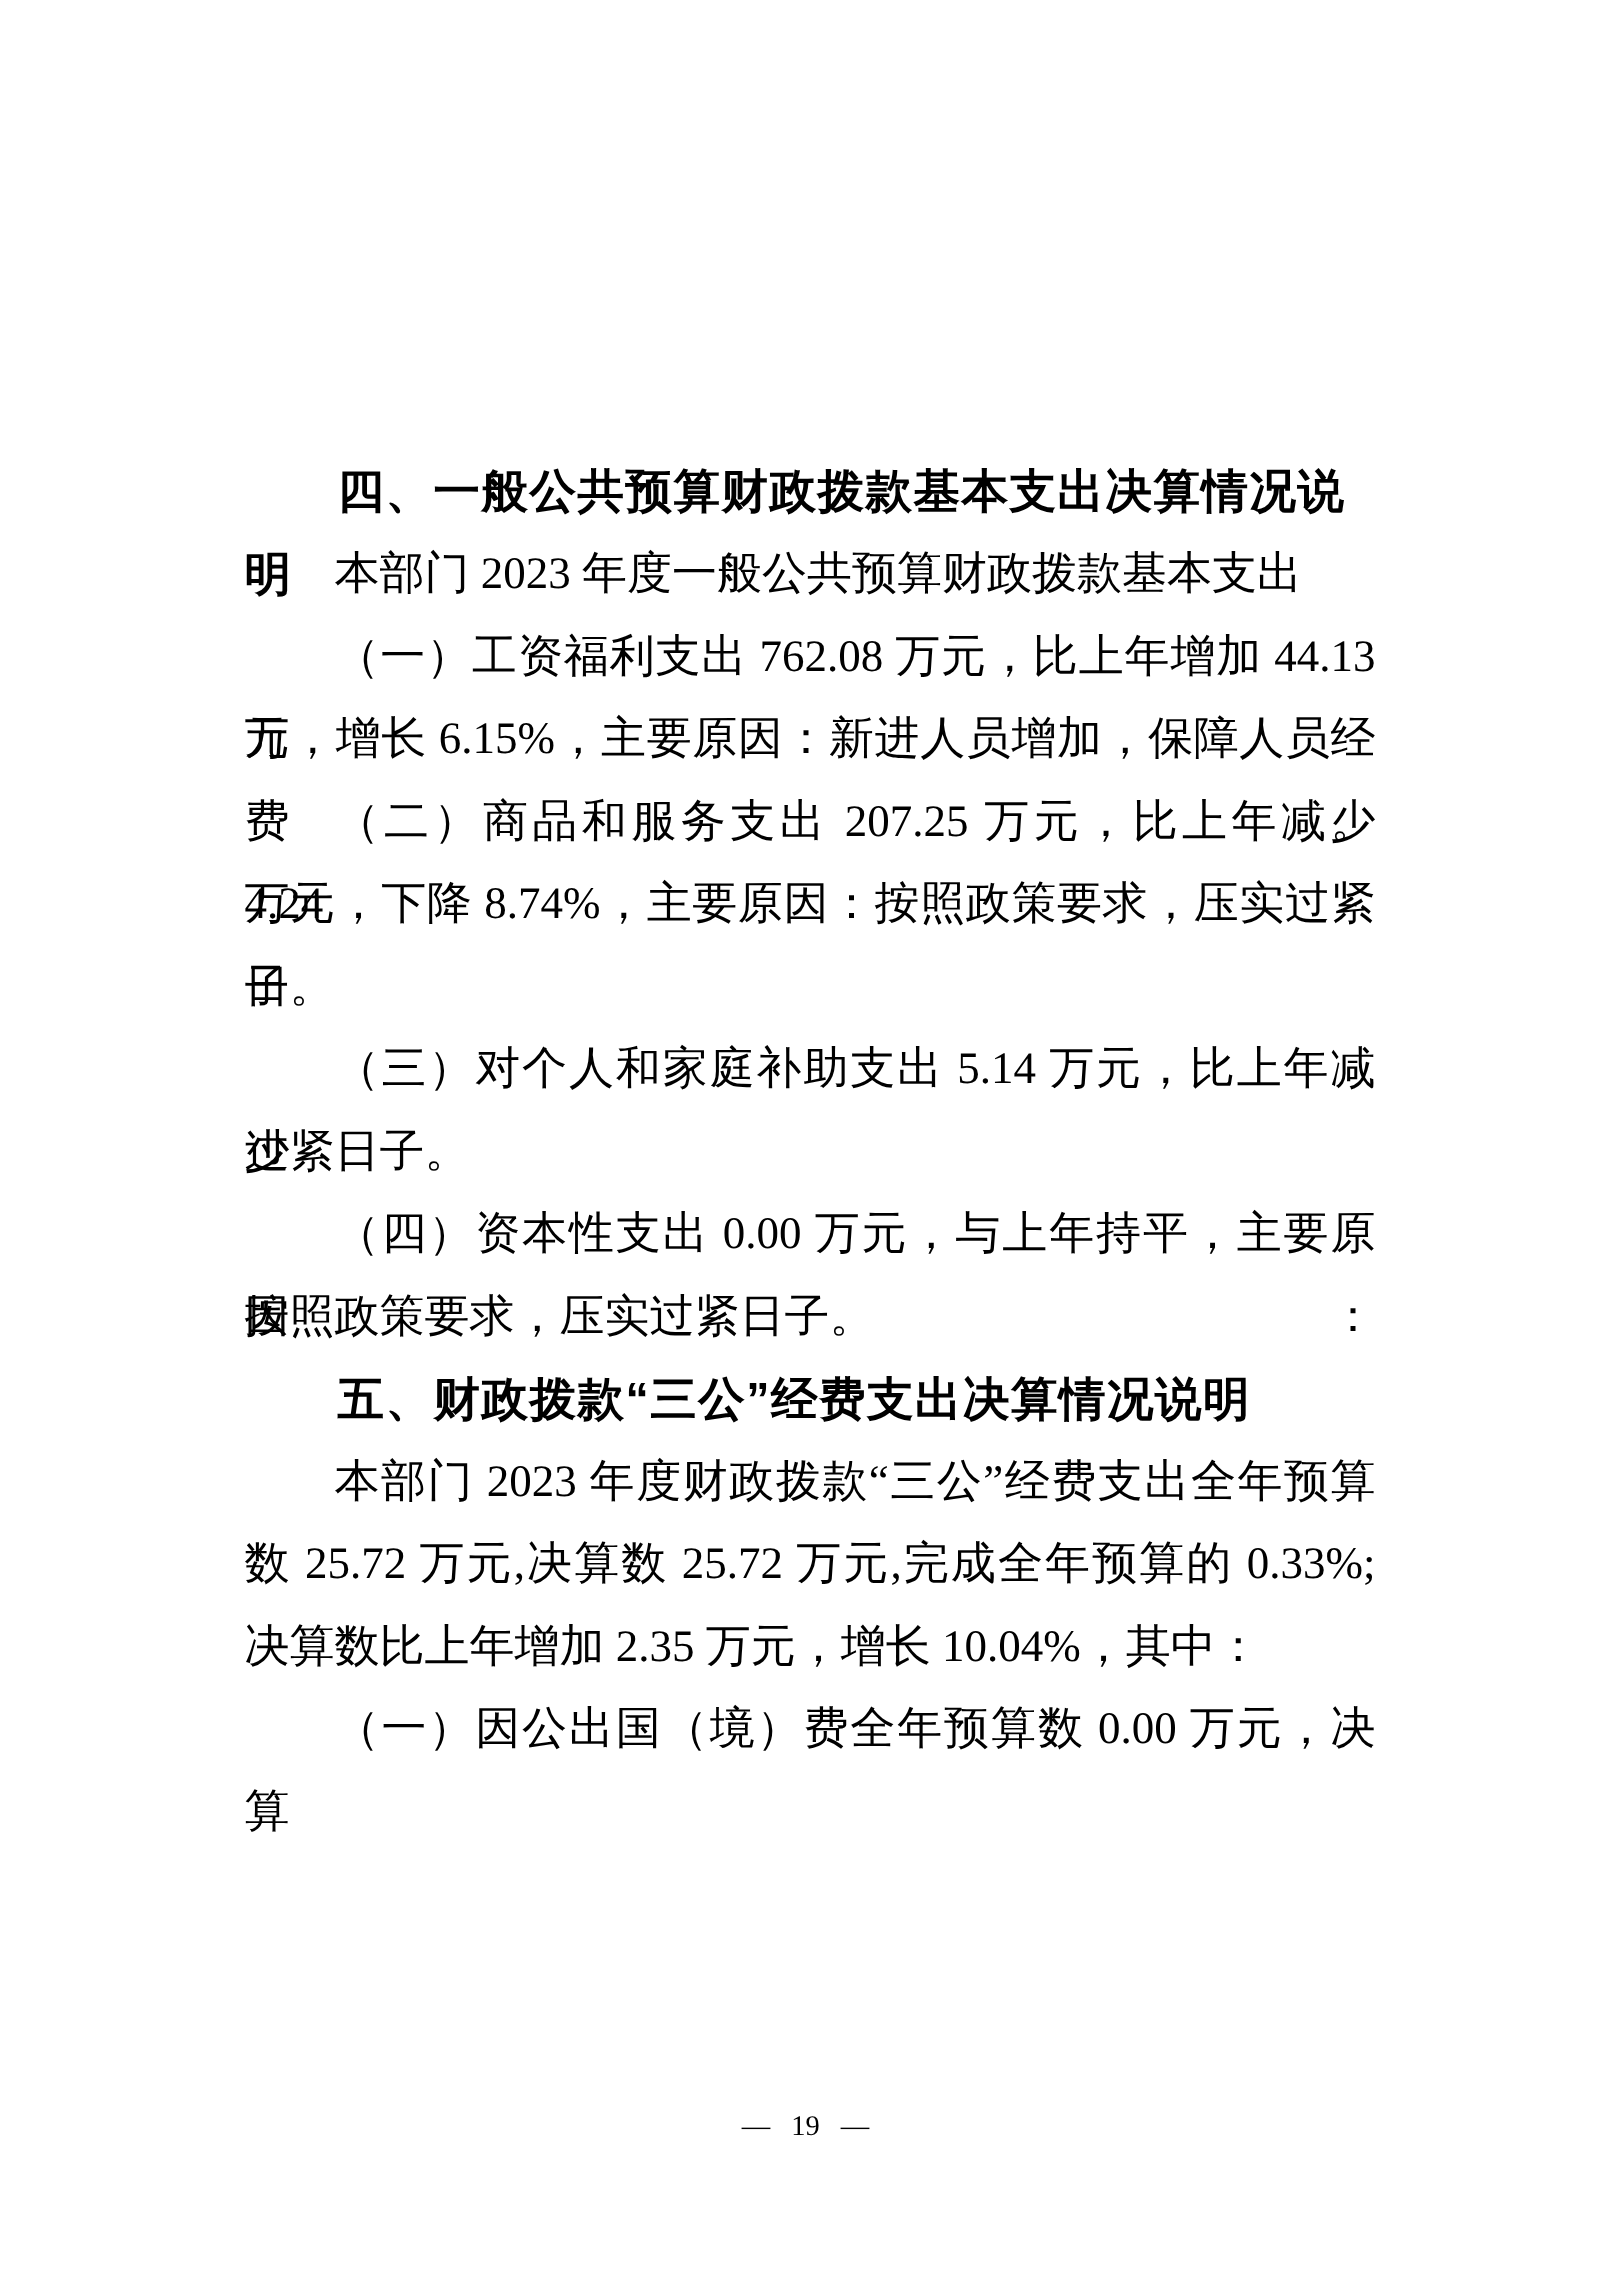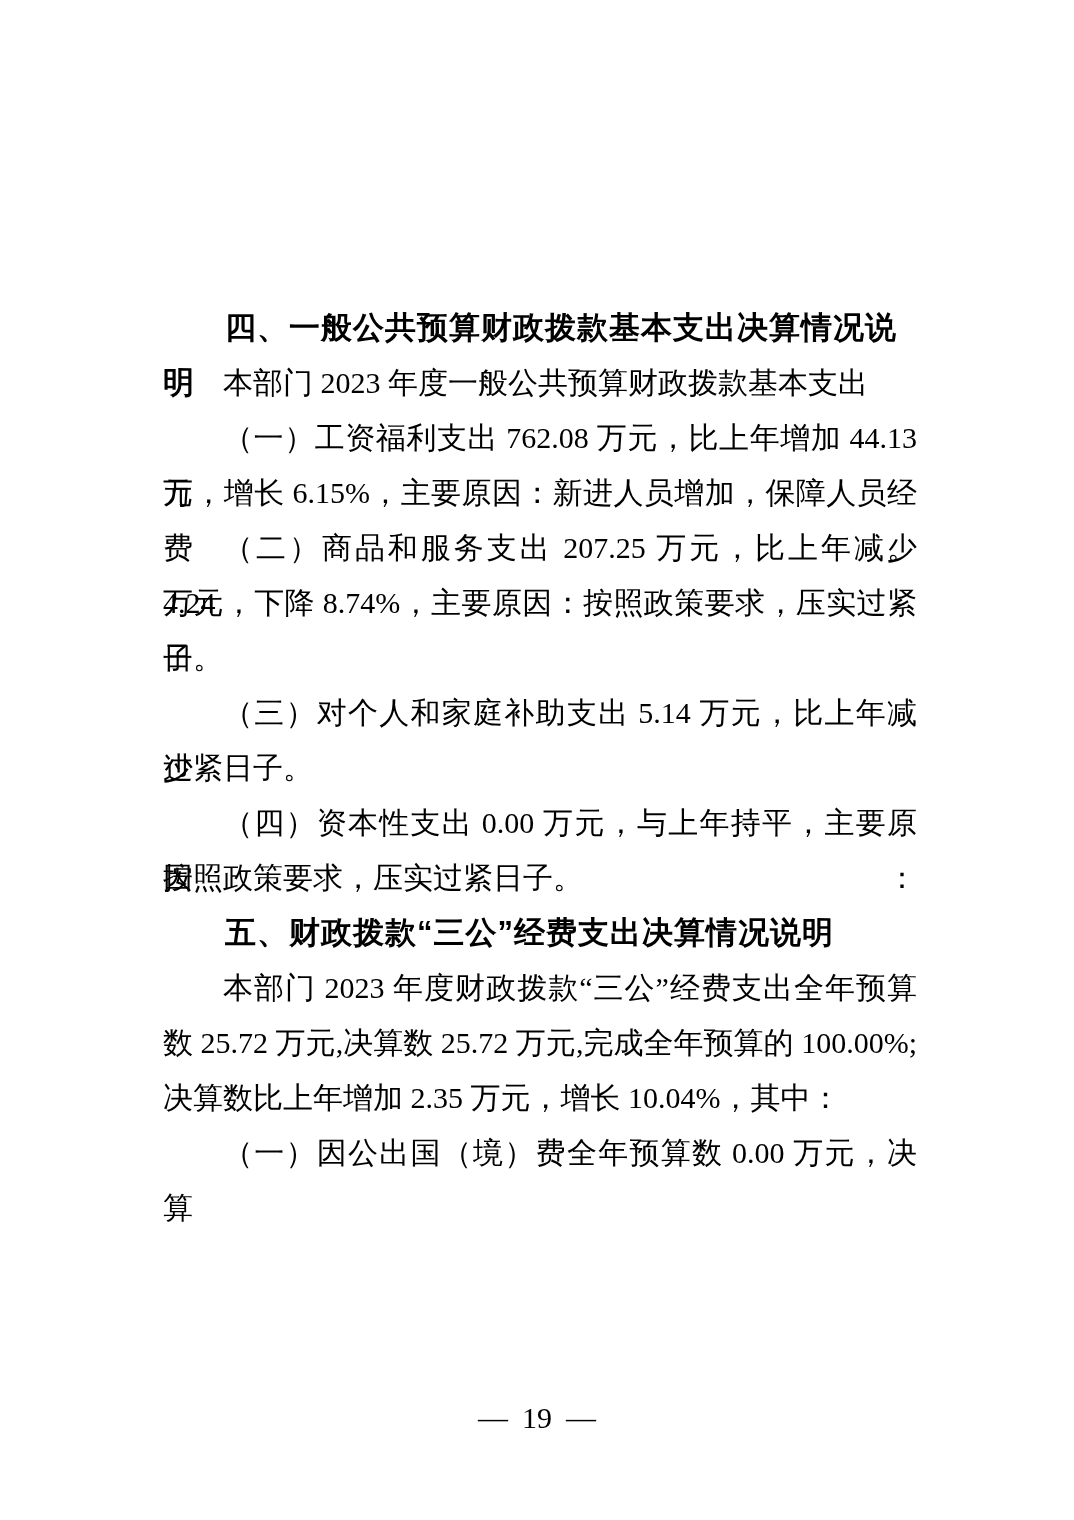--- a/index.html
+++ b/index.html
@@ -42,21 +42,21 @@
     font-size: 31px;
     letter-spacing: 1px;
   }
   .footer {
     position: absolute;
     left: 0;
     top: 1395px;
     width: 1074px;
     text-align: center;
     font-family: "Liberation Serif", "DejaVu Serif", serif;
-    font-size: 30px;
+    font-size: 19px;
     line-height: 45px;
     color: #000000;
   }
   .footer span {
     display: inline-block;
   }
   .footer .dash {
     margin: 0 14px;
   }
 </style>
@@ -72,21 +72,21 @@
     <div class="line j">元，增长 6.15%，主要原因：新进人员增加，保障人员经费。</div>
     <div class="line indent j">（二）商品和服务支出 207.25 万元，比上年减少 4.24</div>
     <div class="line j">万元，下降 8.74%，主要原因：按照政策要求，压实过紧日</div>
     <div class="line">子。</div>
     <div class="line indent j">（三）对个人和家庭补助支出 5.14 万元，比上年减少</div>
     <div class="line">过紧日子。</div>
     <div class="line indent j">（四）资本性支出 0.00 万元，与上年持平，主要原因：</div>
     <div class="line">按照政策要求，压实过紧日子。</div>
     <div class="line heading indent">五、财政拨款“三公”经费支出决算情况说明</div>
     <div class="line indent j">本部门 2023 年度财政拨款“三公”经费支出全年预算</div>
-    <div class="line j">数 25.72 万元,决算数 25.72 万元,完成全年预算的 100.00%;</div>
+    <div class="line j">数 25.72 万元,决算数 25.72 万元,完成全年预算的 0.33%;</div>
     <div class="line">决算数比上年增加 2.35 万元，增长 10.04%，其中：</div>
     <div class="line indent j">（一）因公出国（境）费全年预算数 0.00 万元，决算</div>
   </div>
 
   <div class="footer">
     <span class="dash">—</span><span class="num">19</span><span class="dash">—</span>
   </div>
 
 </div>
 

